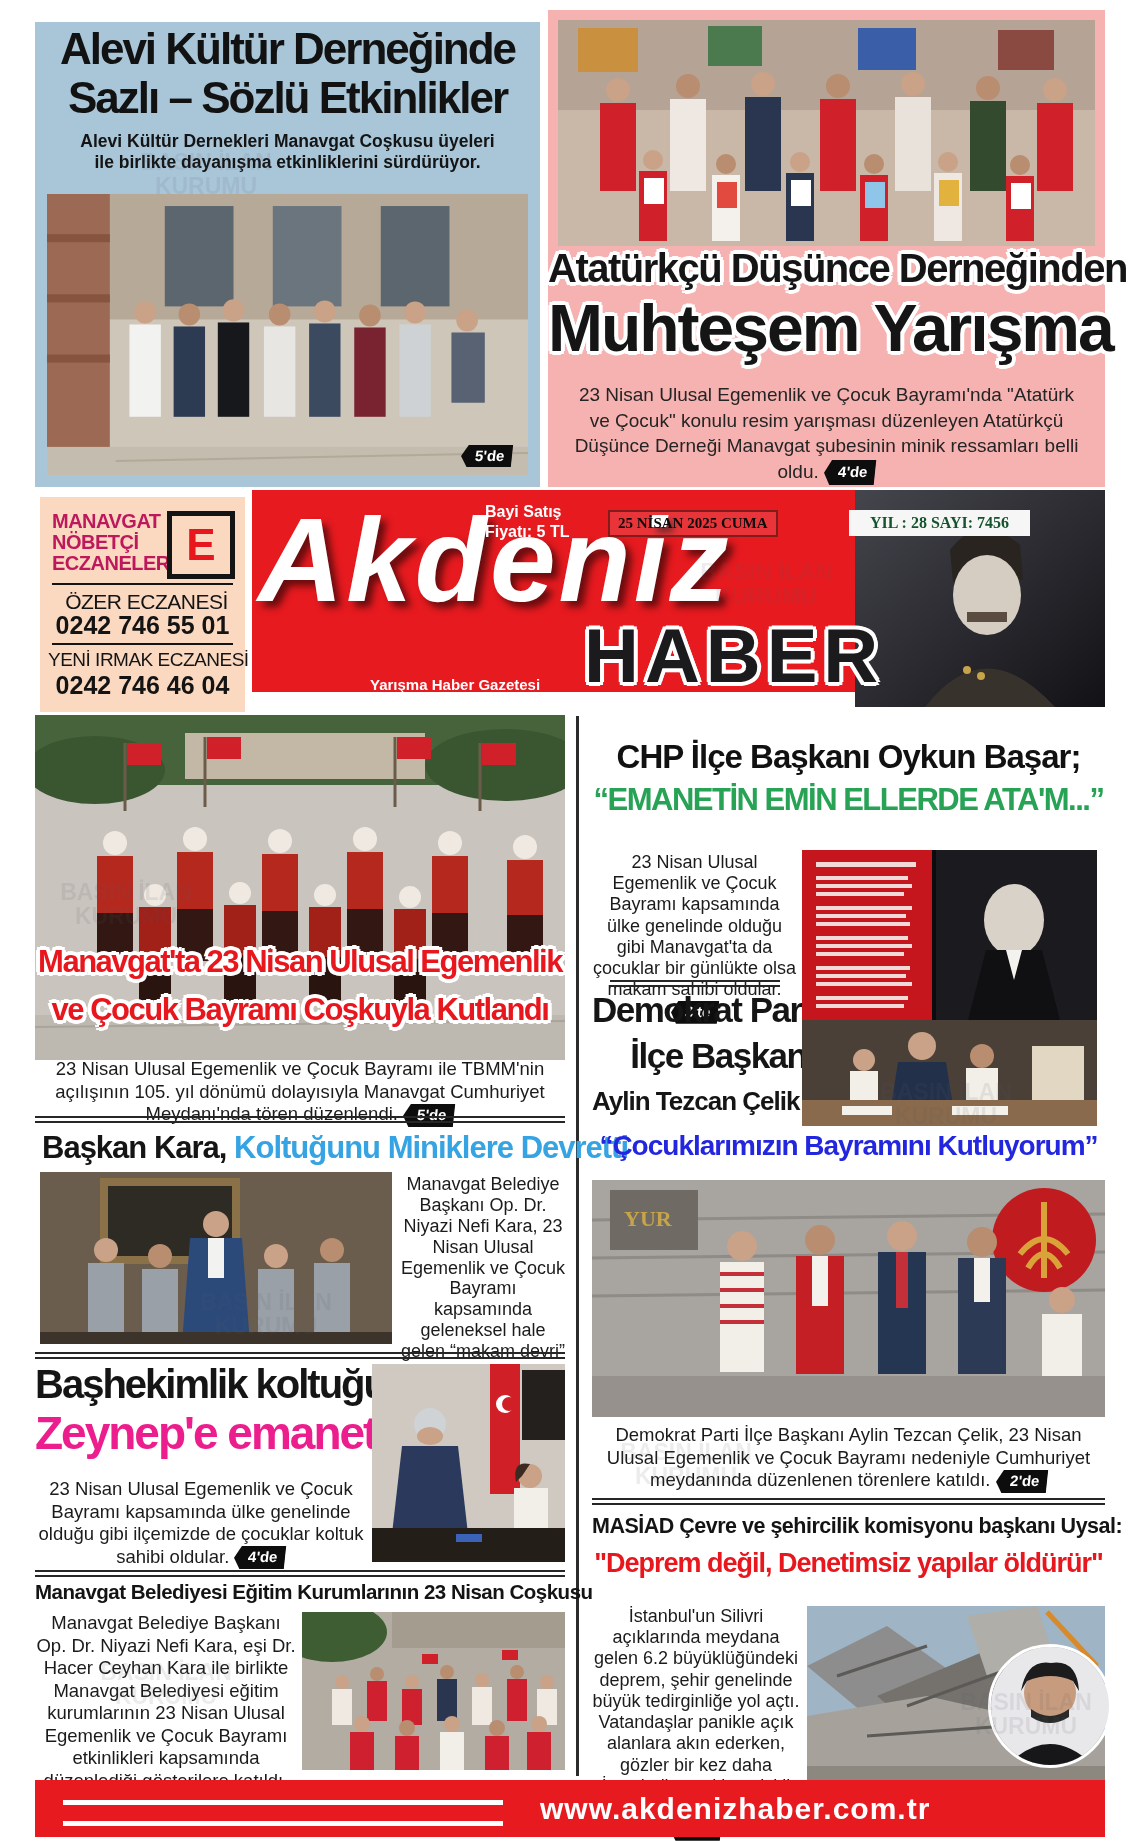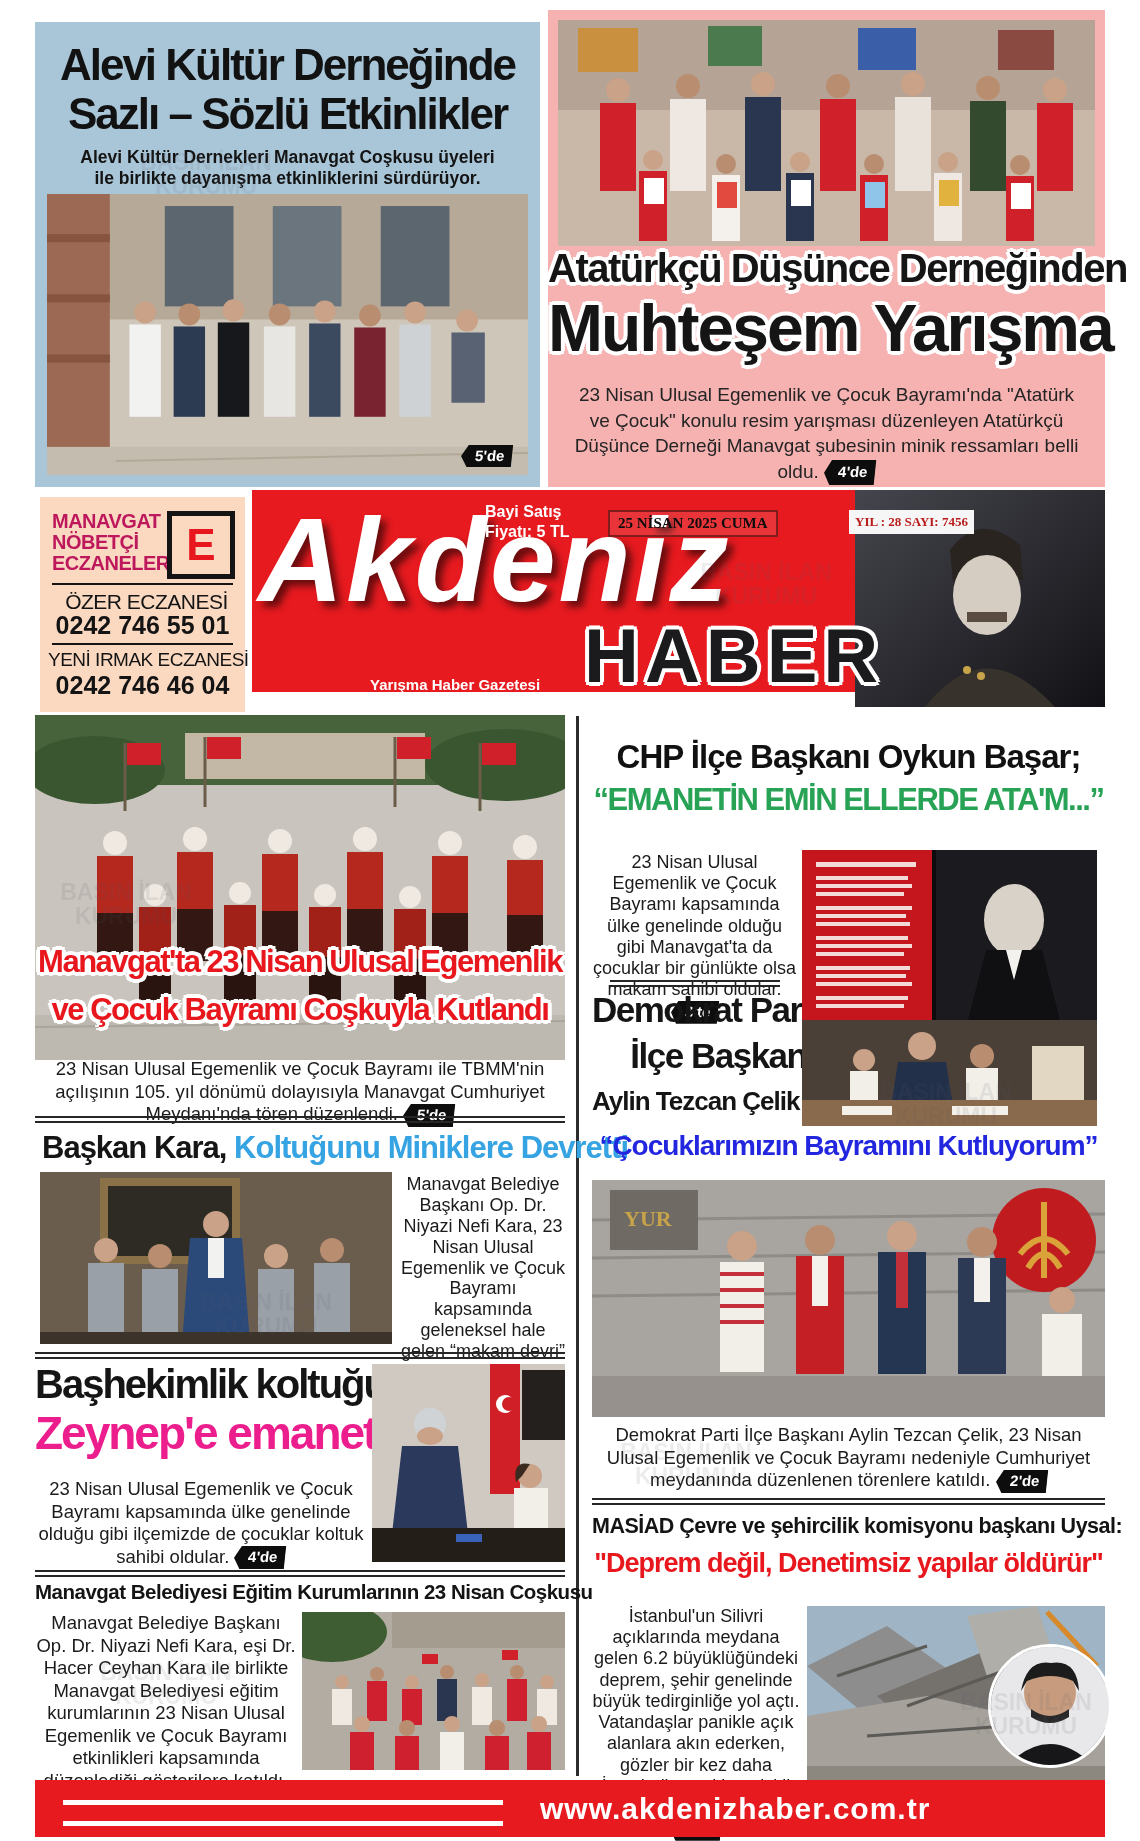--- a/index.html
+++ b/index.html
@@ -17,21 +17,21 @@
       text-align:center;pointer-events:none;z-index:40;}
   
   .badge{display:inline-block;background:#0d0d0d;color:#fff;font-weight:800;font-size:15px;
          padding:2px 8px 3px 14px;transform:skew(-6deg);
          clip-path:polygon(13% 0,100% 0,100% 100%,13% 100%,0 50%);vertical-align:middle;}
   
   .rule{height:3px;border-top:2px solid #262626;border-bottom:2px solid #262626;}
   
   .blue-block{left:35px;top:22px;width:505px;height:465px;background:#a9c6d8;}
   .tl-head{font-weight:900;font-size:44px;line-height:1.12;letter-spacing:-2px;color:#121212;
-           padding-top:18px;}
+           padding-top:2px;}
   .tl-sub{font-weight:700;font-size:17.5px;line-height:1.2;color:#141414;padding:8px 34px 0 34px;}
   
   .pink-block{left:548px;top:10px;width:557px;height:477px;background:#f6b2b1;}
   .tr-head1{top:236px;left:0;right:0;font-weight:900;font-size:40px;letter-spacing:-1.5px;color:#151515;}
   .tr-head2{top:280px;left:0;right:0;font-weight:900;font-size:66px;letter-spacing:-2px;color:#151515;}
   .tr-body{top:372px;left:24px;right:24px;font-size:19px;font-weight:500;line-height:1.35;color:#242424;}
   
   .pharma{left:40px;top:497px;width:205px;height:215px;background:#fbd9c1;}
   .ph-title{left:12px;top:14px;width:118px;color:#be185d;font-weight:900;font-size:20px;line-height:1.06;
             letter-spacing:-0.5px;}
@@ -39,22 +39,22 @@
           display:flex;align-items:center;justify-content:center;}
   .e-letter{color:#e8161d;font-weight:900;font-size:44px;line-height:1;}
   .ph-rule{left:12px;right:12px;height:0;border-top:2px solid #141414;}
   .ph-name{left:0;right:0;font-weight:400;color:#141414;letter-spacing:-0.5px;margin-left:8px;}
   .ph-phone{left:0;right:0;font-weight:900;color:#141414;}
   
   .mast{left:252px;top:490px;width:853px;height:202px;background:#e61a1f;}
   .mast-price{left:233px;top:12px;width:110px;color:#fff;font-weight:800;font-size:16px;line-height:1.25;z-index:6;}
   .mast-date{left:356px;top:20px;border:2px solid #7f1d1d;color:#0d0d0d;background:rgba(255,255,255,.12);
              font-family:"Liberation Serif",serif;font-weight:700;font-size:15px;padding:3px 8px;z-index:6;}
-  .mast-issue{left:597px;top:20px;background:#f6f6f6;color:#b91c1c;font-family:"Liberation Serif",serif;
-              font-weight:700;font-size:13px;padding:4px 6px;z-index:6;}
+  .mast-issue{left:597px;top:20px;background:#f6f6f6;color:#14532d;font-family:"Liberation Serif",serif;
+              font-weight:700;font-size:16px;padding:4px 21px;z-index:6;}
   .logo-main{left:6px;top:2px;font-style:italic;font-weight:900;font-size:118px;letter-spacing:3px;
              color:#ffffff;text-shadow:6px 6px 7px rgba(0,0,0,.55);z-index:3;}
   .logo-sub{left:332px;top:122px;font-weight:900;font-size:76px;letter-spacing:6px;color:#1b1b1d;z-index:4;}
   .tagline{left:118px;top:186px;color:#fff;font-weight:700;font-size:15px;z-index:5;}
   .ata-ph{right:0;top:0;width:250px;height:217px;z-index:2;}
   
   .vrule{left:576px;top:716px;width:3px;height:1060px;background:#2b2b2b;}
   
   .folk-ph{left:35px;top:715px;width:530px;height:345px;}
   .red-head{left:20px;width:560px;font-weight:900;font-size:31px;letter-spacing:-1.5px;line-height:1.55;

